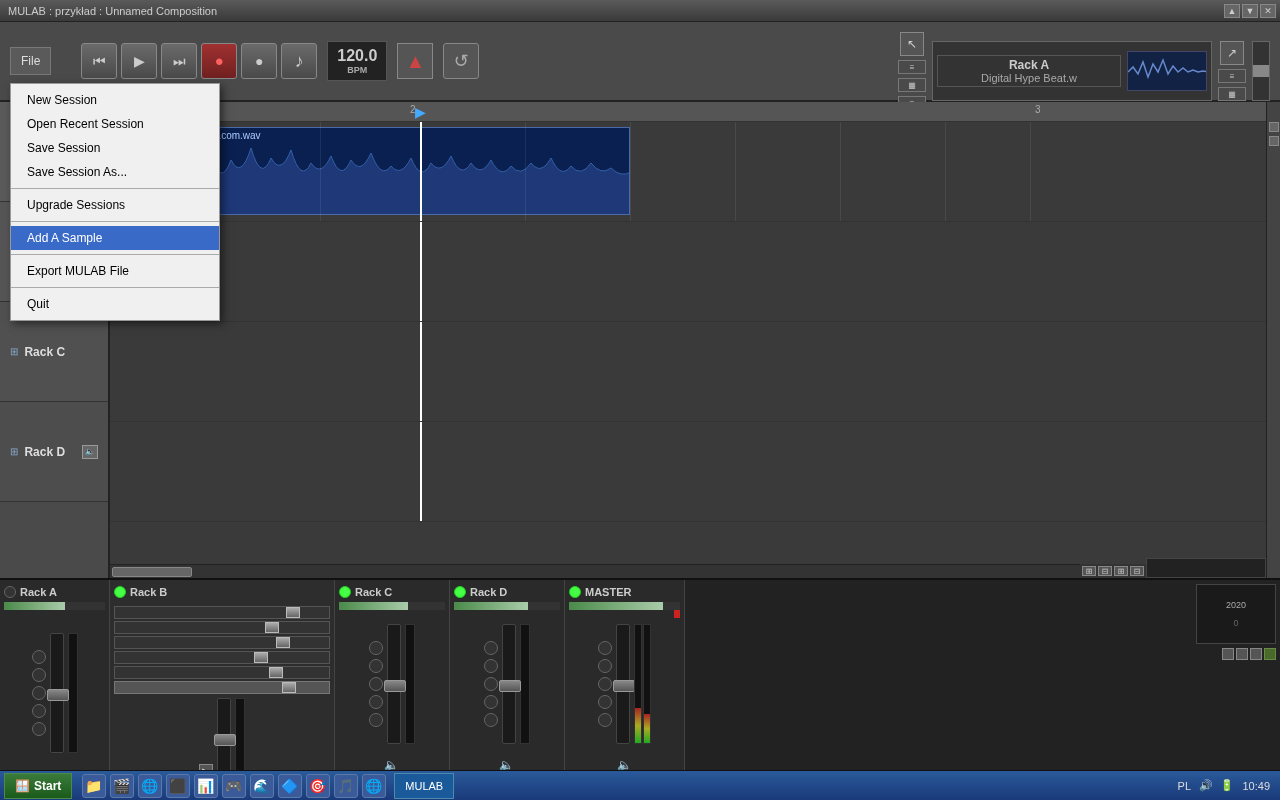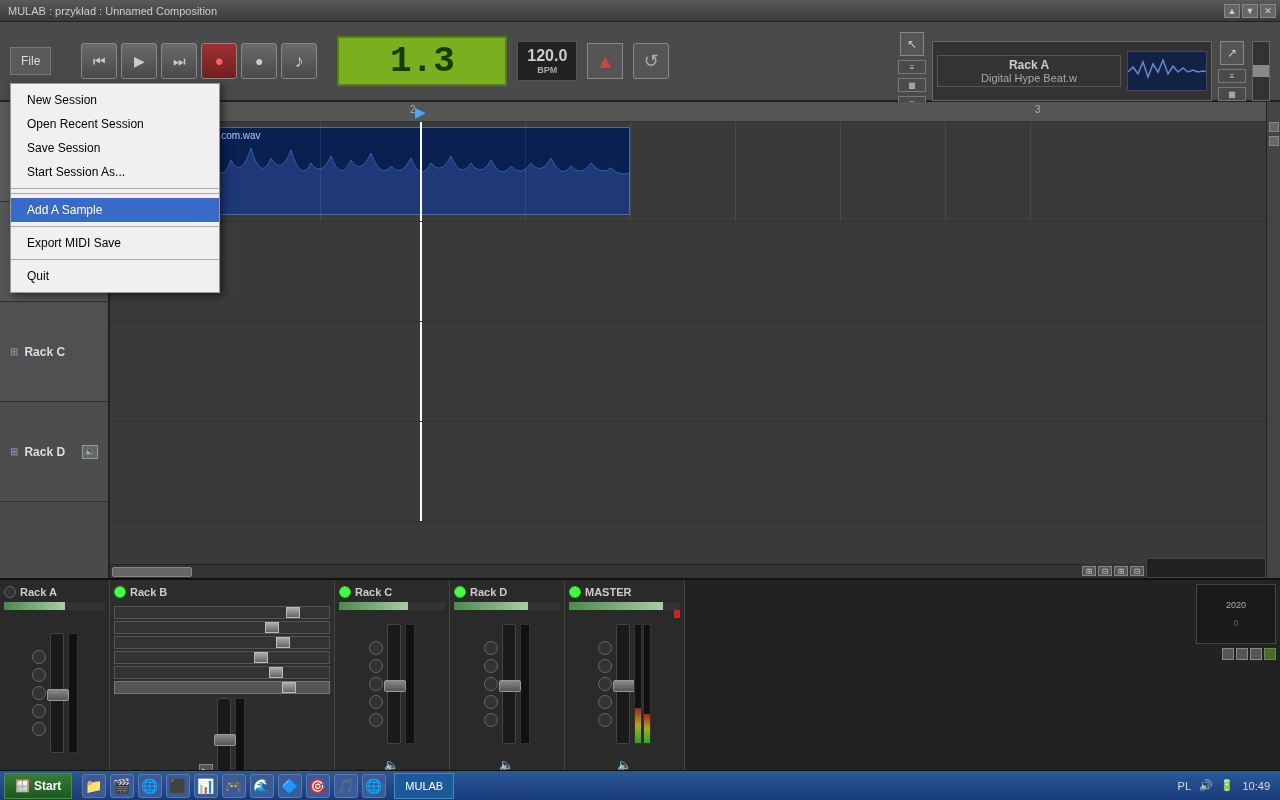--- a/index.html
+++ b/index.html
@@ -222,43 +222,41 @@
   <div class="toolbar">
 
     <div style="position:relative;">
       <button class="toolbar-file-btn">File</button>
 
       
       <div class="dropdown-menu">
         <div class="menu-item">New Session</div>
         <div class="menu-item">Open Recent Session</div>
         <div class="menu-item">Save Session</div>
-        <div class="menu-item">Start Session As...</div>
+        <div class="menu-item">Save Session As...</div>
         <div class="menu-separator"></div>
+        <div class="menu-item">Upgrade Sessions</div>
         <div class="menu-separator"></div>
         <div class="menu-item highlighted">Add A Sample</div>
         <div class="menu-separator"></div>
-        <div class="menu-item">Export MIDI Save</div>
+        <div class="menu-item">Export MULAB File</div>
         <div class="menu-separator"></div>
         <div class="menu-item">Quit</div>
       </div>
     </div>
 
     <div class="transport-controls">
       <div class="transport-btn">⏮</div>
       <div class="transport-btn">▶</div>
       <div class="transport-btn">⏭</div>
       <div class="transport-btn record">⏺</div>
       <div class="transport-btn">●</div>
       <div class="transport-btn" style="font-size:18px;">♪</div>
     </div>
 
-    <div class="display-panel">
-      <span>1.3</span>
-    </div>
 
     <div class="bpm-panel">
       <span style="font-size:16px; font-weight:bold;">120.0</span>
       <span style="font-size:9px; color:#aaa;">BPM</span>
     </div>
 
     <div style="width:36px; height:36px; background:#555; border:1px solid #888; display:flex; align-items:center; justify-content:center; font-size:20px; color:#cc4444;">▲</div>
 
     <div class="loop-btn">↺</div>
 

